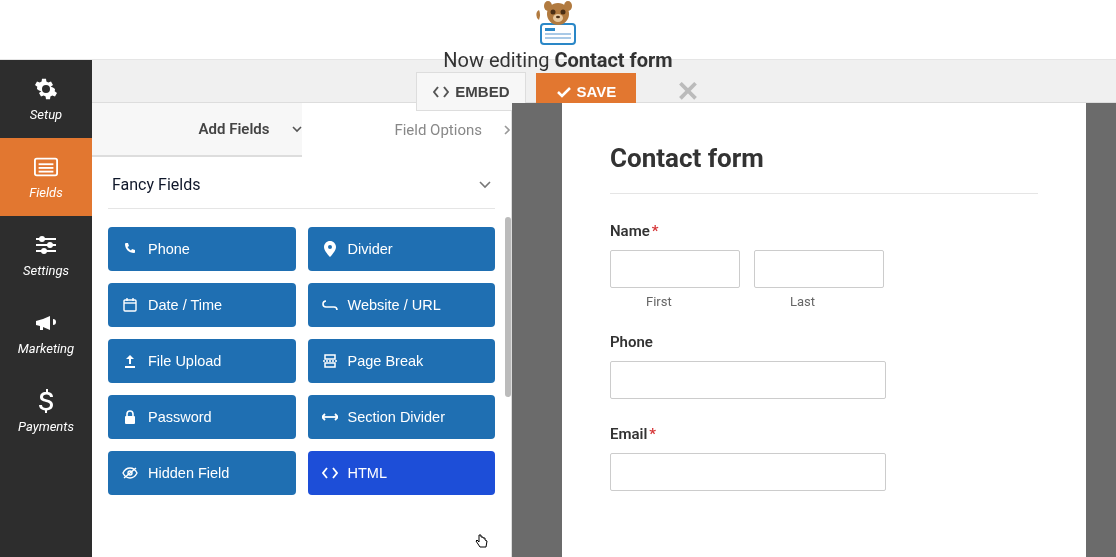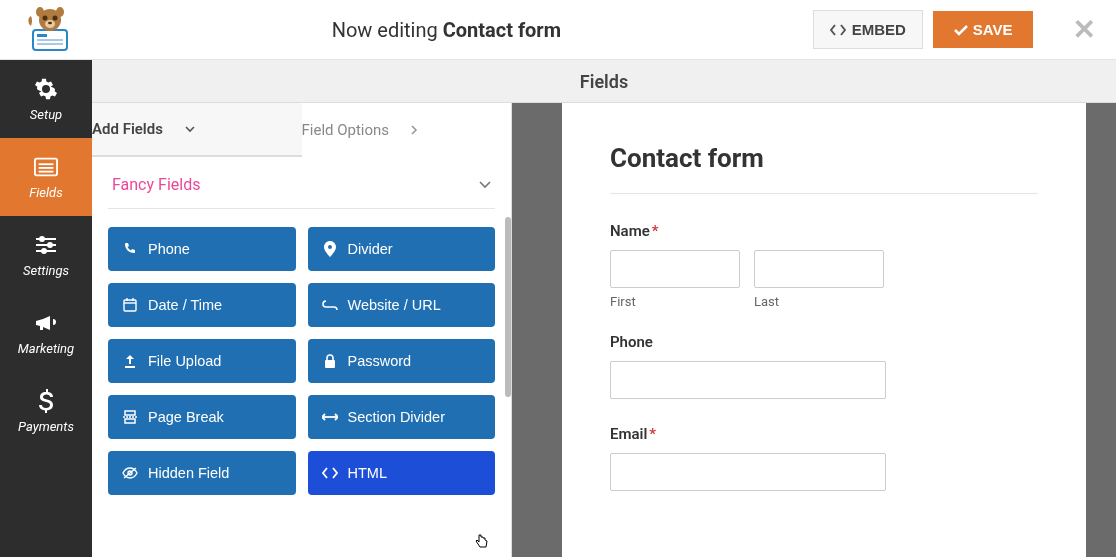--- a/index.html
+++ b/index.html
@@ -1,18 +1,18 @@
 <!DOCTYPE html>
 <html><head>
   <meta charset="utf-8">
   <style>
     * { margin: 0; padding: 0; box-sizing: border-box; }
     body { font-family: -apple-system, BlinkMacSystemFont, "Segoe UI", Roboto, sans-serif; background: #fff; width: 1116px; height: 557px; overflow: hidden; }
     
-    .topbar { height: 60px; display: flex; align-items: center; border-bottom: 1px solid #e5e5e5; padding: 0 20px; position: relative; }
+    .topbar { height: 60px; display: flex; align-items: center; border-bottom: 1px solid #e5e5e5; padding: 0 8px; position: relative; flex-direction: column; }
     .logo { width: 60px; height: 55px; display: flex; align-items: center; justify-content: center; }
     .title-area { flex: 1; text-align: center; font-size: 20px; color: #333; }
     .title-area .bold { font-weight: 700; }
     .top-buttons { display: flex; gap: 10px; align-items: center; }
     .btn-embed { background: #f7f7f7; border: 1px solid #ddd; padding: 10px 16px; font-size: 15px; font-weight: 600; color: #444; cursor: pointer; display: flex; align-items: center; gap: 6px; justify-content: center; }
     .btn-save { background: #e27730; border: none; padding: 10px 20px; font-size: 15px; font-weight: 700; color: #fff; cursor: pointer; display: flex; align-items: center; gap: 4px; }
     .close-x { margin-left: 30px; font-size: 28px; color: #bbb; cursor: pointer; font-weight: 700; }
     
     .main { display: flex; height: calc(100% - 60px); }
     
@@ -22,44 +22,44 @@
     .sidebar-item .lbl { font-size: 13px; font-style: italic; }
     .sidebar-icon { width: 24px; height: 24px; display: flex; align-items: center; justify-content: center; }
     
     .content { flex: 1; display: flex; flex-direction: column; background: #f0f0f0; }
     .section-header { height: 50px; display: flex; align-items: center; justify-content: center; font-size: 18px; color: #444; background: #f0f0f0; border-bottom: 1px solid #ddd; font-weight: 600; }
     
     .workspace { flex: 1; display: flex; }
     
     .left-panel { width: 420px; background: #fff; display: flex; flex-direction: column; border-right: 1px solid #ddd; }
     .tabs { display: flex; height: 54px; }
-    .tab { flex: 1; display: flex; align-items: center; justify-content: flex-start; font-size: 15px; color: #444; cursor: pointer; gap: 22px; }
+    .tab { flex: 1; display: flex; align-items: center; justify-content: flex-end; font-size: 15px; color: #444; cursor: pointer; gap: 22px; }
     .tab.active { background: #f7f7f7; border-bottom: 2px solid #ddd; font-weight: 600; }
     .tab.inactive { color: #888; }
     
     .panel-body { flex: 1; overflow-y: auto; padding: 0 16px 16px; position: relative; }
     .scrollbar-thumb { position: absolute; right: 0; top: 60px; width: 6px; height: 180px; background: #bbb; border-radius: 3px; }
     
-    .group-header { display: flex; align-items: center; justify-content: space-between; padding: 18px 4px 14px; font-size: 16px; color: #ec4899; cursor: pointer; }
+    .group-header { display: flex; align-items: center; justify-content: space-between; padding: 18px 4px 14px; font-size: 16px; color: #0f172a; cursor: pointer; }
     .group-divider { border: none; border-top: 1px solid #e5e5e5; margin: 0 0 18px; }
     
     .field-grid { display: grid; grid-template-columns: 1fr 1fr; gap: 12px; }
     .field-btn { background: #1f6fb2; color: #fff; border: none; border-radius: 4px; padding: 14px 14px; font-size: 14.5px; font-weight: 500; text-align: left; cursor: pointer; display: flex; align-items: center; gap: 10px; }
     .field-btn.hover { background: #1d4ed8; }
     .field-btn .icon-slot { width: 16px; height: 16px; display: inline-flex; align-items: center; justify-content: center; flex-shrink: 0; }
     
     .preview-outer { flex: 1; background: #6b6b6b; padding: 0; position: relative; }
     .preview-card { background: #fff; margin: 0 30px 0 50px; height: 100%; padding: 40px 48px; overflow: auto; }
     .form-title { font-size: 26px; font-weight: 700; color: #333; margin-bottom: 20px; }
     .hr { border: none; border-top: 1px solid #e5e5e5; margin-bottom: 28px; }
     .form-label { font-size: 15px; color: #333; font-weight: 600; margin-bottom: 10px; }
     .req { color: #d63638; margin-left: 2px; }
     .name-row { display: flex; gap: 14px; margin-bottom: 6px; }
     .name-row input { width: 130px; }
-    .sub-labels { display: flex; gap: 14px; margin-bottom: 24px; }
+    .sub-labels { display: flex; gap: 14px; margin-bottom: 24px; margin-left: 36px; }
     .sub-labels span { width: 130px; font-size: 13px; color: #666; }
     input[type=text] { border: 1px solid #ccc; padding: 10px; font-size: 14px; border-radius: 2px; }
     .full-input { width: 276px; display: block; margin-bottom: 26px; }
     
     .cursor-hand { position: absolute; left: 382px; bottom: 5px; font-size: 16px; color: #fff; pointer-events: none; }
     
     svg { display: block; }
   </style>
 </head>
 <body>
@@ -229,36 +229,36 @@
             <button class="field-btn">
               <span class="icon-slot">
                   <svg width="14" height="14" viewBox="0 0 14 14" fill="#fff">
                     <path d="M7 1l4 4H8v5H6V5H3l4-4zM2 12h10v2H2z"></path>
                   </svg>
                 </span>
               <span>File Upload</span>
             </button>
             <button class="field-btn">
               <span class="icon-slot">
-                  <svg width="12" height="14" viewBox="0 0 12 14" fill="#fff">
-                    <rect x="1" y="6" width="10" height="8" rx="1"></rect>
-                    <path d="M3 6V4a3 3 0 016 0v2" fill="none" stroke="#fff" stroke-width="1.6"></path>
-                  </svg>
-                </span>
-              <span>Password</span>
-            </button>
-            <button class="field-btn">
-              <span class="icon-slot">
                   <svg width="14" height="14" viewBox="0 0 14 14" fill="none" stroke="#fff" stroke-width="1.5">
                     <rect x="2" y="1" width="10" height="4"></rect>
                     <rect x="2" y="9" width="10" height="4"></rect>
                     <line x1="0" y1="7" x2="14" y2="7" stroke-dasharray="2 1"></line>
                   </svg>
                 </span>
               <span>Page Break</span>
+            </button>
+            <button class="field-btn">
+              <span class="icon-slot">
+                  <svg width="12" height="14" viewBox="0 0 12 14" fill="#fff">
+                    <rect x="1" y="6" width="10" height="8" rx="1"></rect>
+                    <path d="M3 6V4a3 3 0 016 0v2" fill="none" stroke="#fff" stroke-width="1.6"></path>
+                  </svg>
+                </span>
+              <span>Password</span>
             </button>
             <button class="field-btn">
               <span class="icon-slot">
                   <svg width="16" height="10" viewBox="0 0 16 10" fill="none" stroke="#fff" stroke-width="1.8">
                     <line x1="0" y1="5" x2="16" y2="5"></line>
                     <path d="M3 2l-3 3 3 3M13 2l3 3-3 3"></path>
                   </svg>
                 </span>
               <span>Section Divider</span>
             </button>

